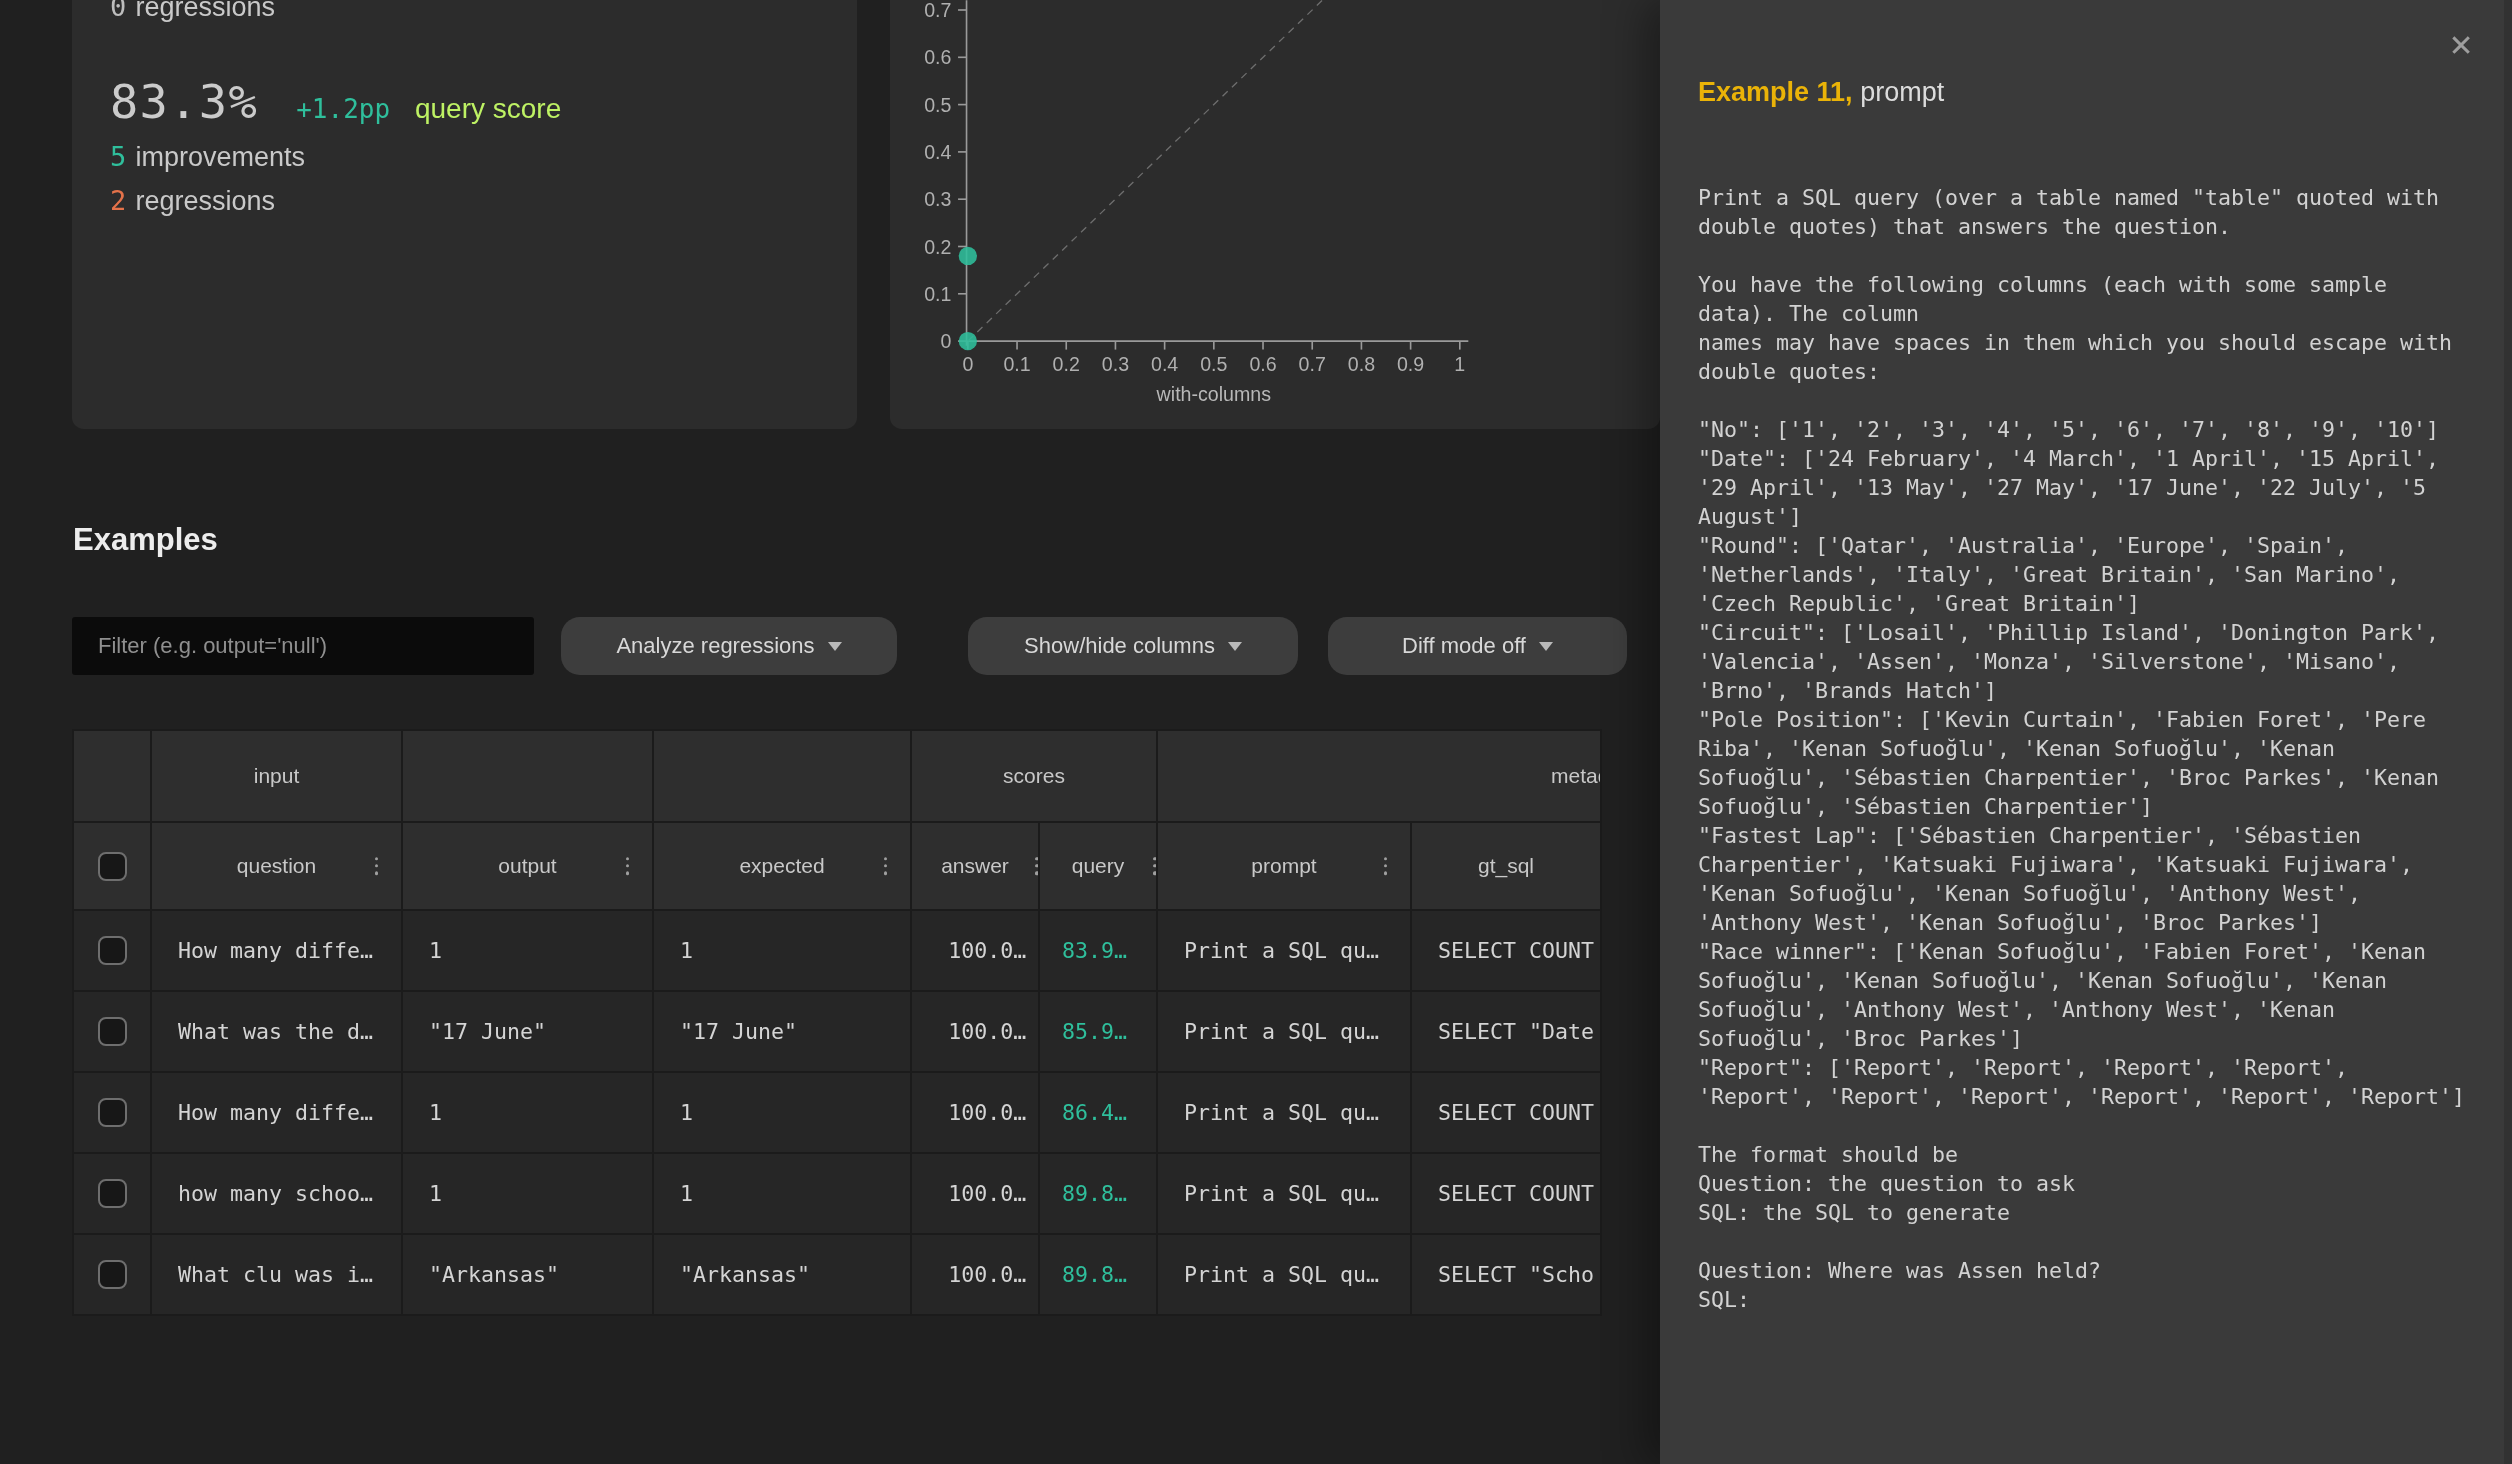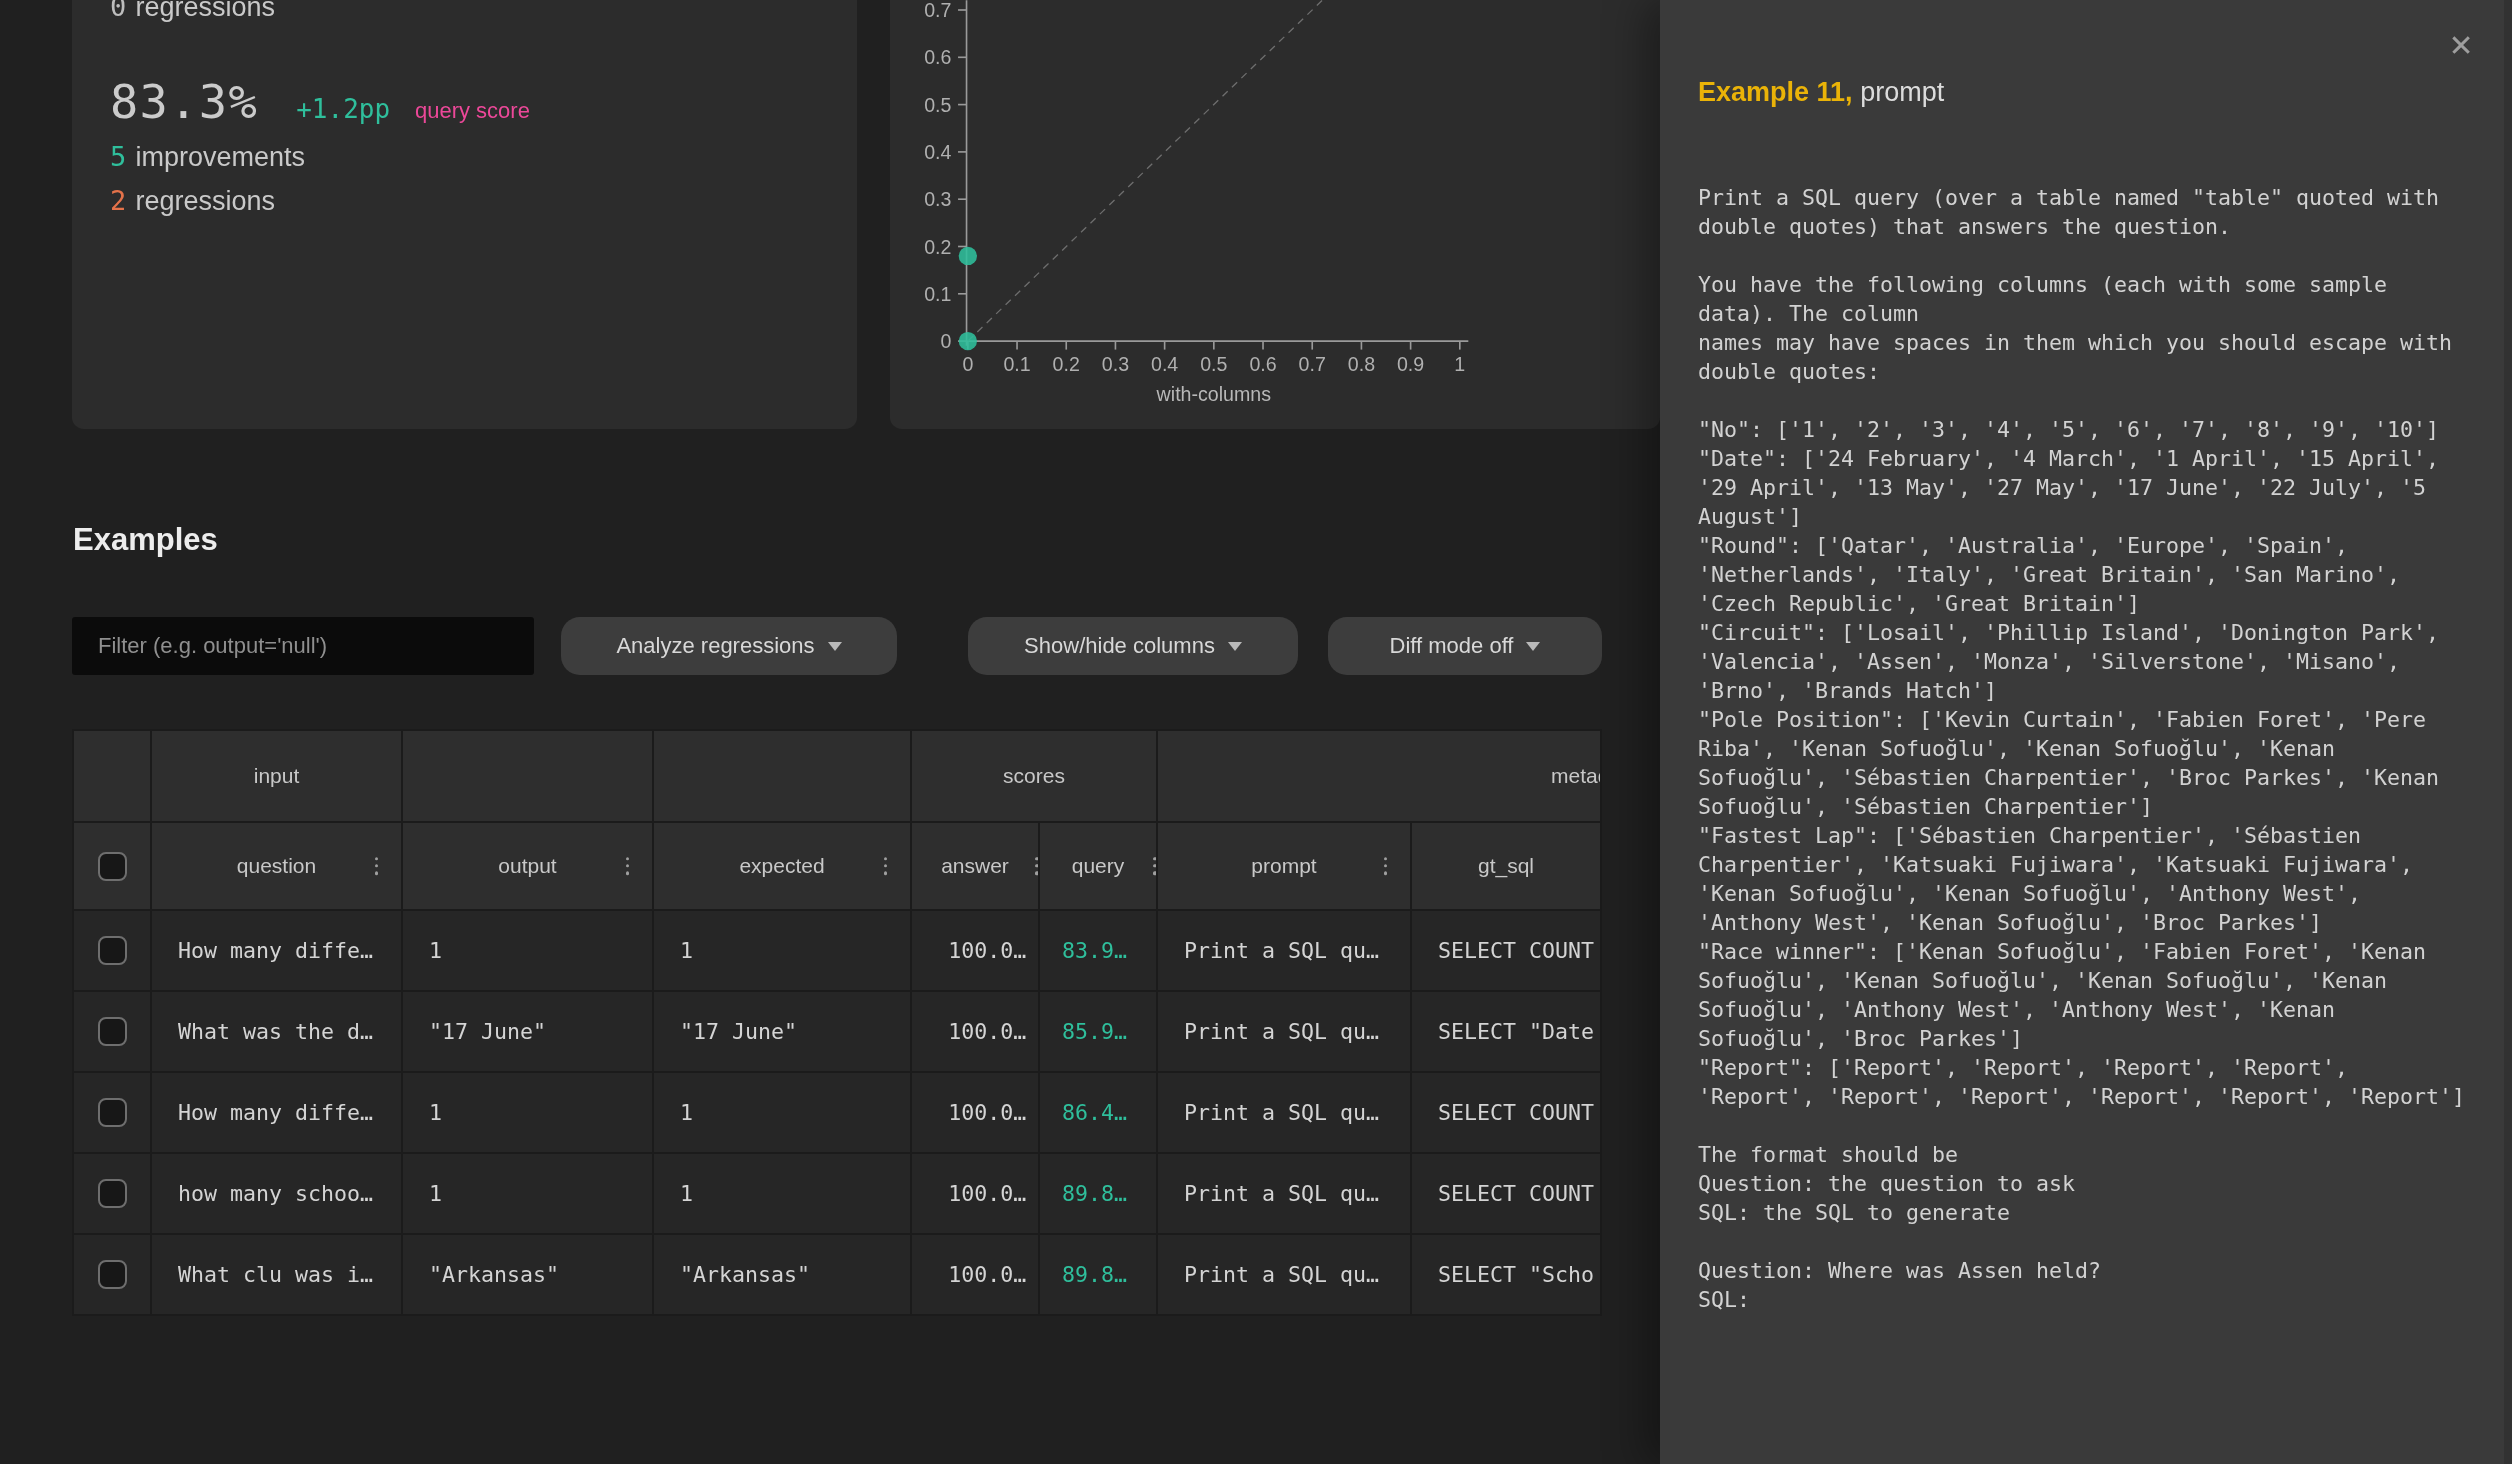--- a/index.html
+++ b/index.html
@@ -14,37 +14,37 @@
   body{background:var(--page-bg);font-family:"Liberation Sans",sans-serif;position:relative;color:var(--text);}
   .mono{font-family:"DejaVu Sans Mono",monospace;}
   .card{position:absolute;background:var(--card-bg);border-radius:11.8px;}
   
   #stats-card{left:72px;top:-137px;width:785px;height:566px;}
   .stat-line{position:absolute;left:38px;display:flex;align-items:baseline;gap:9.2px;font-size:27px;color:#c9c9c9;}
   #top-stat{top:128px;}
   #big-row{top:211px;}
   #big-row .pct{font-size:47px;color:#cbcbcb;letter-spacing:1.3px;}
   #big-row .delta{font-size:26px;color:var(--teal);margin-left:29px;}
-  #big-row .lbl{font-size:22px;color:#ec4899;margin-left:15.7px;}
+  #big-row .lbl{font-size:28px;color:#bef264;margin-left:15.7px;}
   #imp-row{top:278px;} #reg-row{top:322px;}
   .num-teal{color:var(--teal);} .num-orange{color:var(--orange);} .num-gray{color:#bdbdbd;}
   
   #chart-card{left:890px;top:-137px;width:770px;height:566px;}
   #chart{position:absolute;left:890px;top:0;width:770px;height:429px;overflow:visible;}
   
   #examples-heading{position:absolute;left:73px;top:522px;font-size:31px;font-weight:bold;color:#ededed;}
   #filter-input{position:absolute;left:72px;top:617px;width:462px;height:58px;background:var(--input-bg);
     border:none;border-radius:3px;color:#cfcfcf;font-size:22px;padding:0 26px;font-family:"Liberation Sans",sans-serif;outline:none;}
   #filter-input::placeholder{color:var(--text-muted);}
   .dd-btn{position:absolute;top:617px;height:58px;background:var(--button-bg);border:none;border-radius:19px;
     display:flex;align-items:center;justify-content:center;font-size:22px;color:#d8d8d8;font-family:"Liberation Sans",sans-serif;cursor:pointer;gap:13px;}
   .caret{width:0;height:0;border-left:7.9px solid transparent;border-right:7.9px solid transparent;border-top:9.8px solid #b9b9b9;display:inline-block;}
   #btn-analyze{left:561px;width:336px;}
   #btn-columns{left:968px;width:330px;}
-  #btn-diff{left:1328px;width:274px;}
+  #btn-diff{left:1328px;width:299px;}
   
   #grid{position:absolute;left:72px;top:729px;border-collapse:collapse;table-layout:fixed;width:1527px;}
   #grid td,#grid th{border:2px solid var(--border);overflow:hidden;white-space:nowrap;}
   #grid thead th{background:var(--header-bg);font-weight:normal;font-size:21px;color:#c8c8c8;position:relative;}
   #grid tr.group-row{height:92px;} #grid tr.sub-row{height:88px;}
   #grid tbody tr{height:81px;background:var(--row-bg);}
   #grid tbody tr.sel{background:var(--row-selected-bg);}
   #grid tbody td{font-family:"DejaVu Sans Mono",monospace;font-size:21.6px;color:#d4d4d4;padding-left:26px;}
   #grid td.cb-cell,#grid th.cb-cell{padding-left:0;text-align:center;}
   #grid td.score-a{text-align:right;padding-right:11.8px;padding-left:0;}

